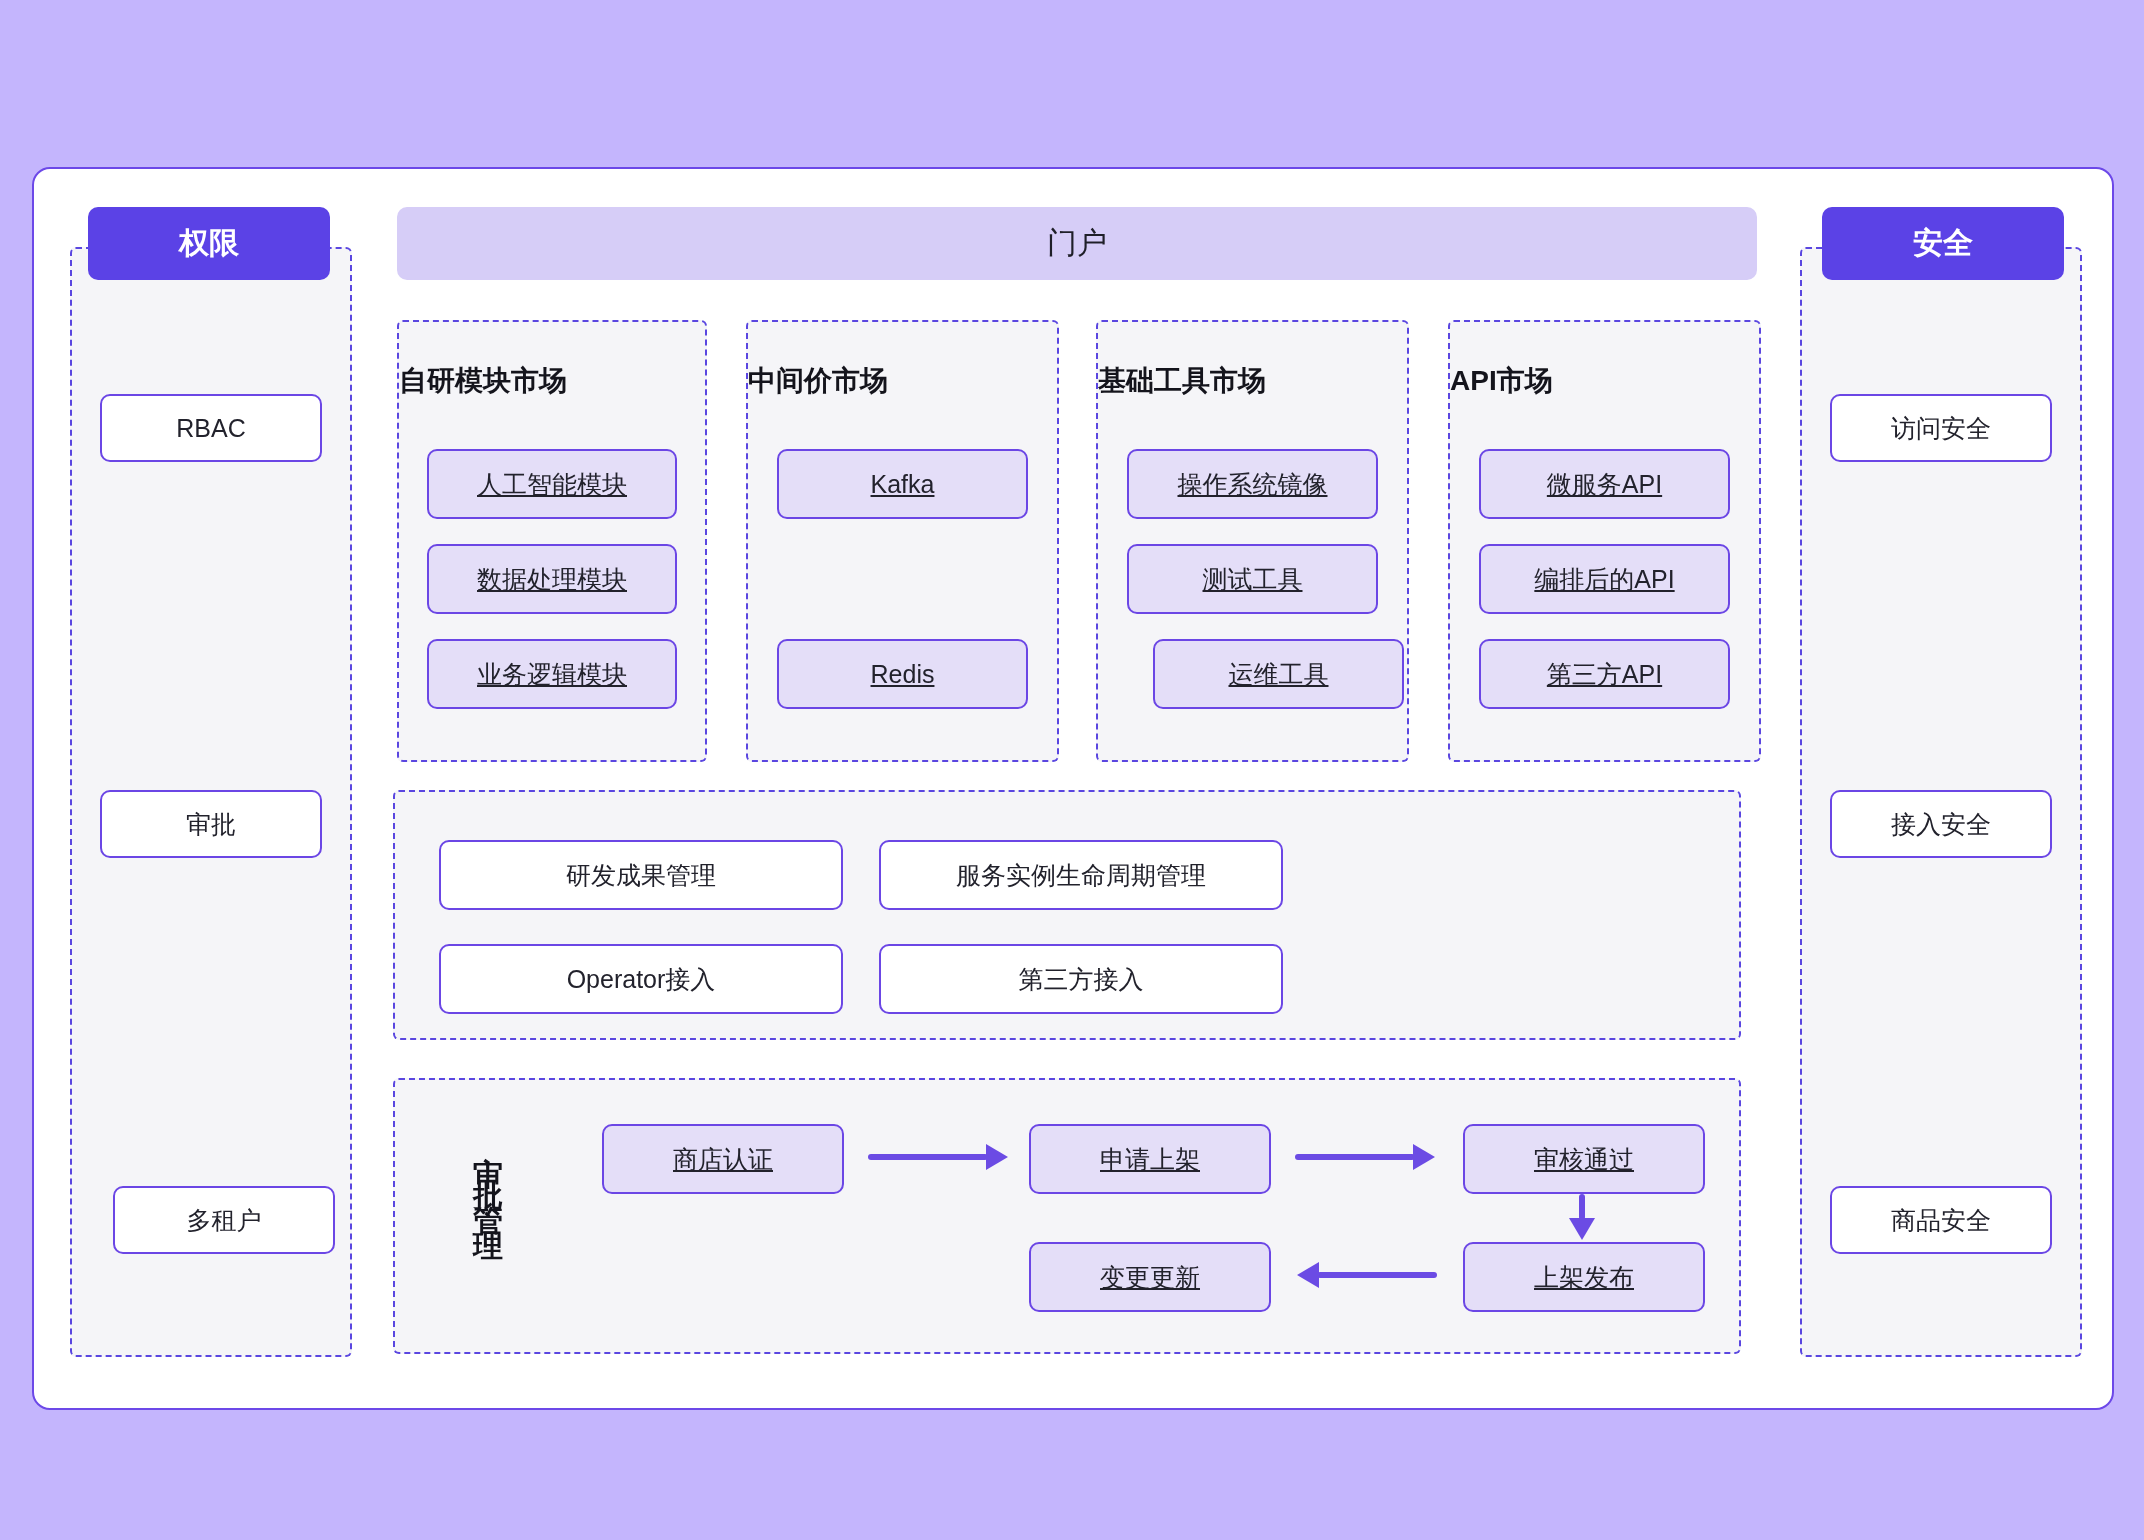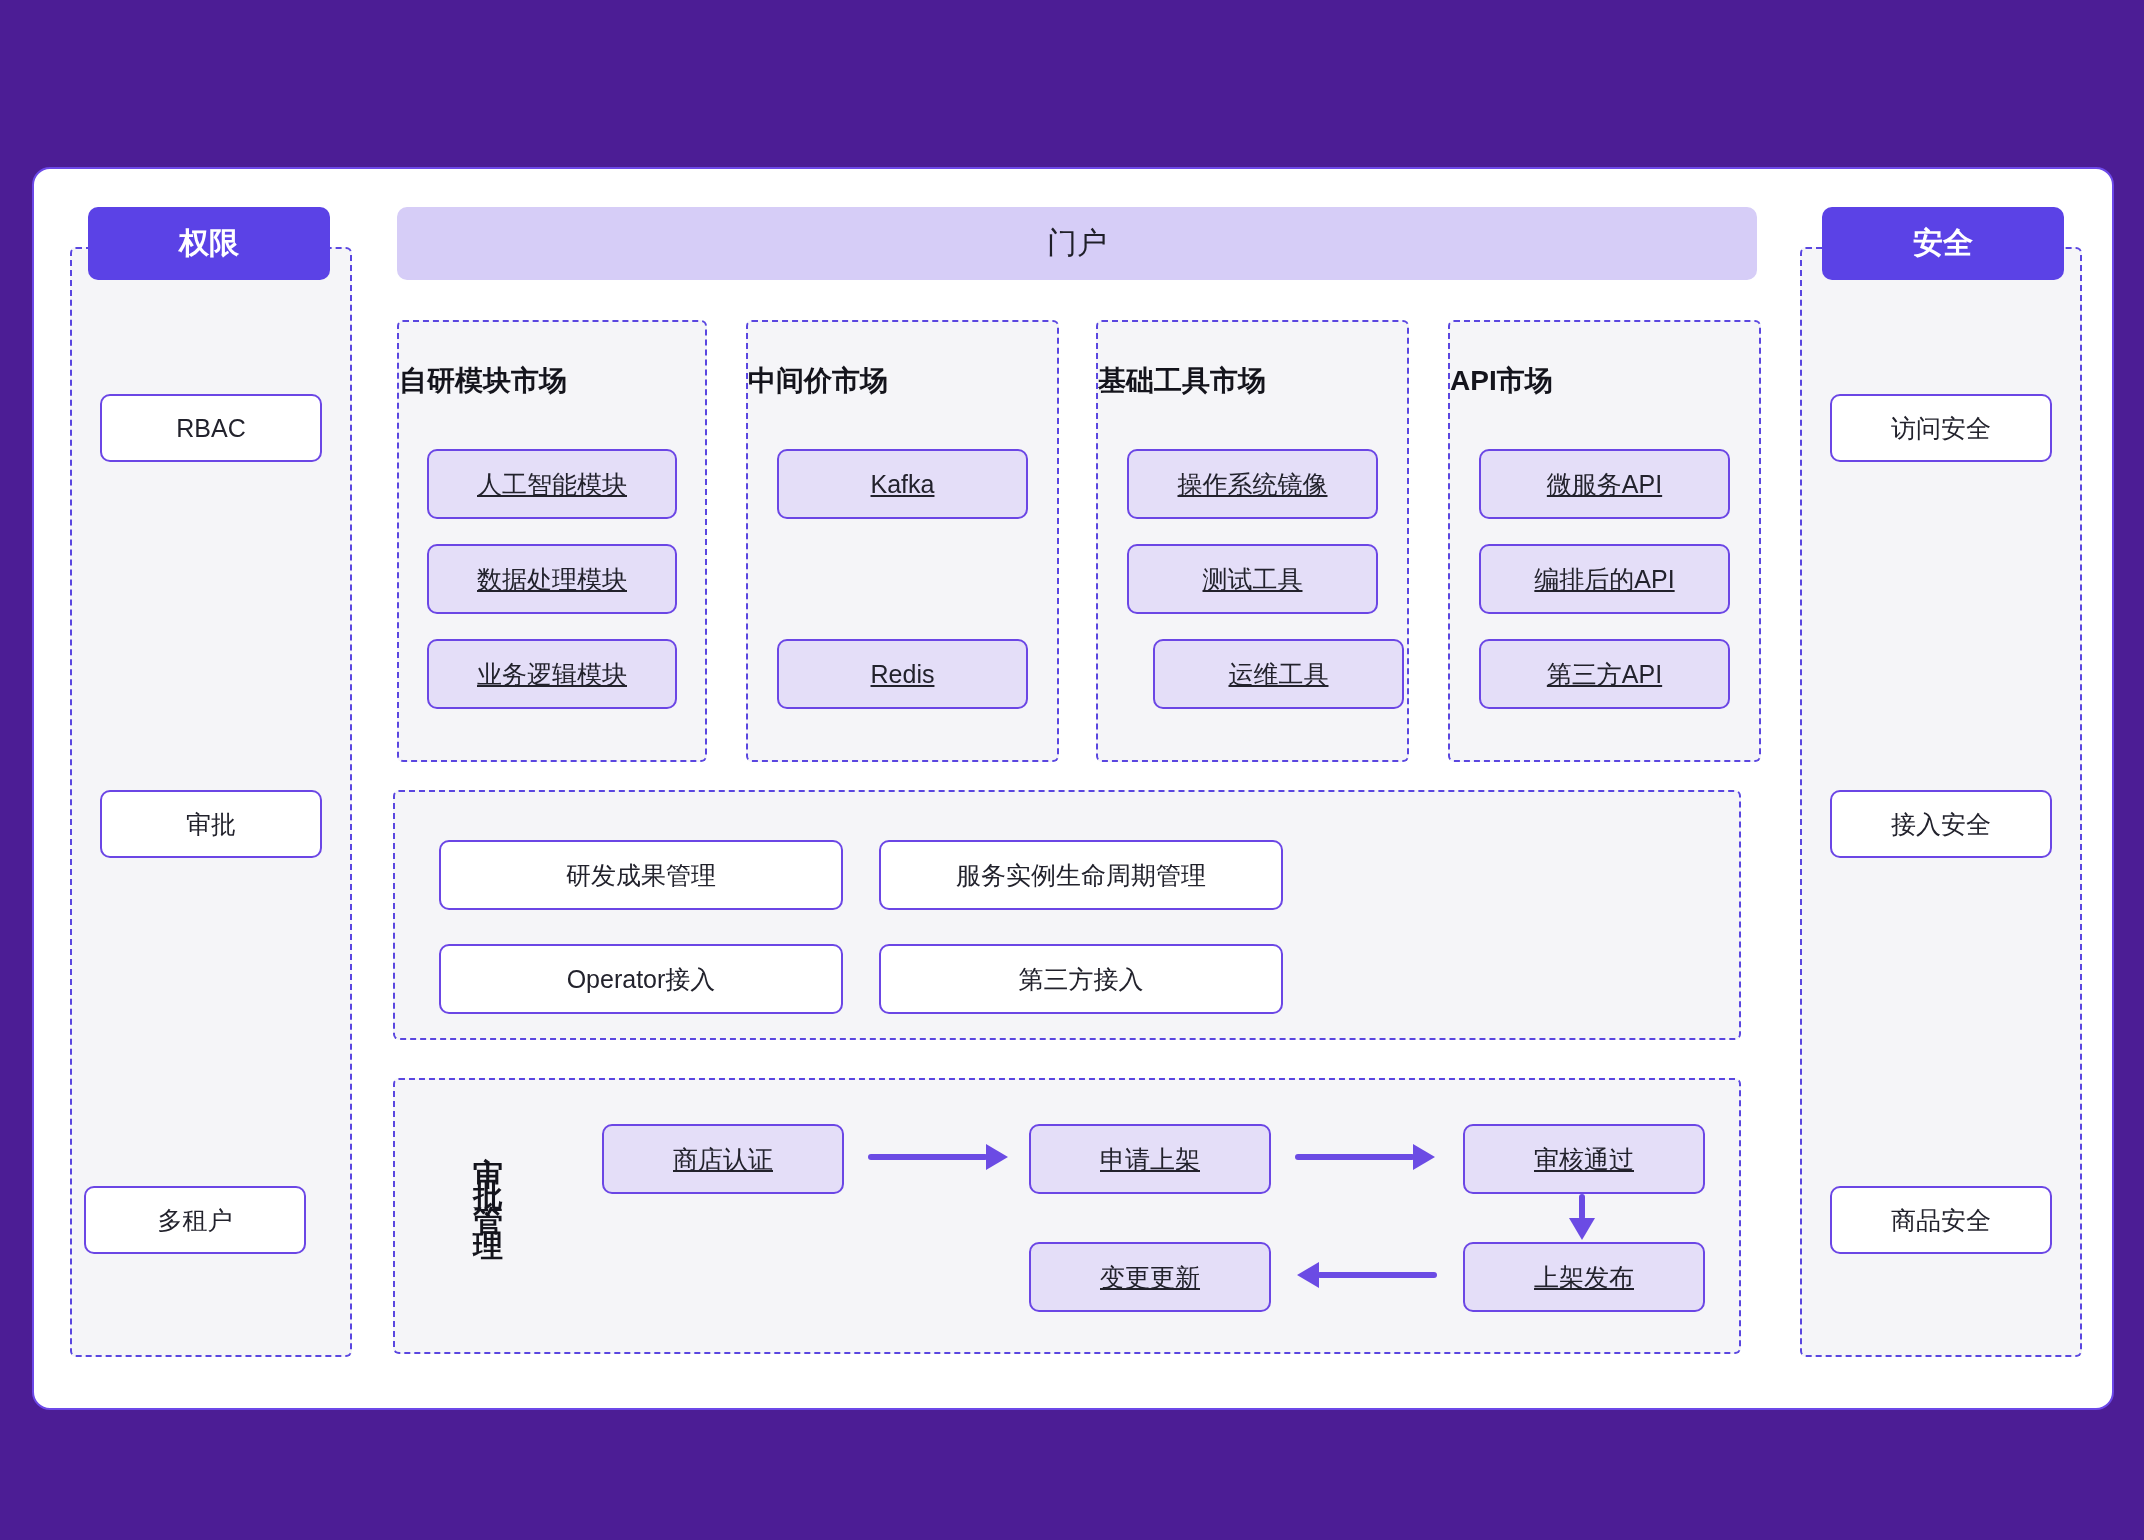--- a/index.html
+++ b/index.html
@@ -1,17 +1,17 @@
 <!DOCTYPE html>
 <html><head>
 <meta charset="utf-8">
 <style>
   html,body{margin:0;padding:0;background:#ffffff;}
   body{font-family:"Liberation Sans","DejaVu Sans",sans-serif;color:#1d1d27;}
-  .canvas{position:relative;width:2144px;height:1540px;background:#4c1d95;overflow:hidden;}
+  .canvas{position:relative;width:2144px;height:1540px;background:#c4b5fd;overflow:hidden;}
   .frame{position:absolute;left:32px;top:167px;width:2078px;height:1239px;
          border:2.5px solid #6c48e8;border-radius:18px;background:#ffffff;}
   .dashedbox{position:absolute;background:#f5f5f8;border:2px dashed #5a46e0;border-radius:6px;}
   .pillar-header{position:absolute;height:73px;background:#5b42e6;border-radius:10px;
                  color:#ffffff;font-weight:bold;font-size:30px;display:flex;align-items:center;justify-content:center;z-index:3;}
   .banner{position:absolute;left:397px;top:207px;width:1360px;height:73px;background:#d6cdf7;border-radius:10px;
           display:flex;align-items:center;justify-content:center;font-weight:normal;font-size:30px;color:#1f1f28;z-index:3;}
   .wbox{position:absolute;background:#ffffff;border:2px solid #6b46e5;border-radius:10px;
         display:flex;align-items:center;justify-content:center;font-size:25px;color:#22222c;z-index:2;}
   .lbox{position:absolute;background:#e4def8;border:2px solid #6b46e5;border-radius:10px;
@@ -34,21 +34,21 @@
 </head>
 <body>
 
 <div class="canvas">
   <div class="frame"></div>
 
   <div class="dashedbox" style="left:70px;top:247px;width:278px;height:1106px;"></div>
   <div class="pillar-header" style="left:88px;top:207px;width:242px;">权限</div>
   <div class="wbox" style="left:100px;top:394px;width:218px;height:64px;">RBAC</div>
   <div class="wbox" style="left:100px;top:790px;width:218px;height:64px;">审批</div>
-  <div class="wbox" style="left:84px;top:1186px;width:218px;height:64px;">多租户</div>
+  <div class="wbox" style="left:113px;top:1186px;width:218px;height:64px;">多租户</div>
 
   <div class="dashedbox" style="left:1800px;top:247px;width:278px;height:1106px;"></div>
   <div class="pillar-header" style="left:1822px;top:207px;width:242px;">安全</div>
   <div class="wbox" style="left:1830px;top:394px;width:218px;height:64px;">访问安全</div>
   <div class="wbox" style="left:1830px;top:790px;width:218px;height:64px;">接入安全</div>
   <div class="wbox" style="left:1830px;top:1186px;width:218px;height:64px;">商品安全</div>
 
   <div class="banner">门户</div>
 
   <div class="dashedbox" style="left:397px;top:320px;width:306px;height:438px;">

